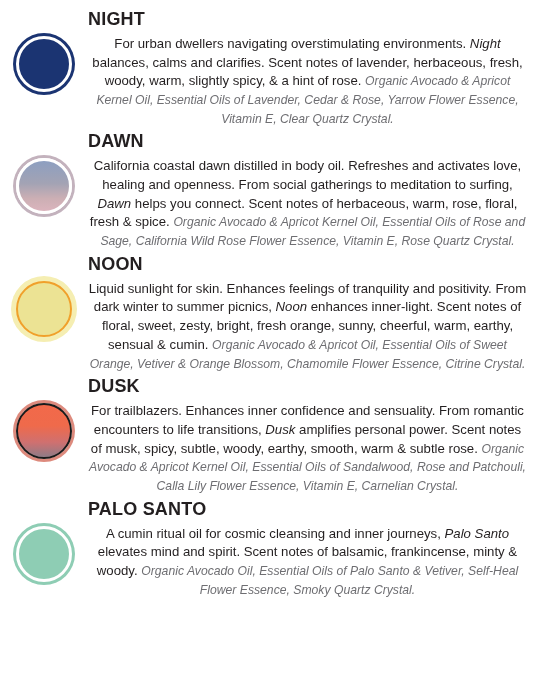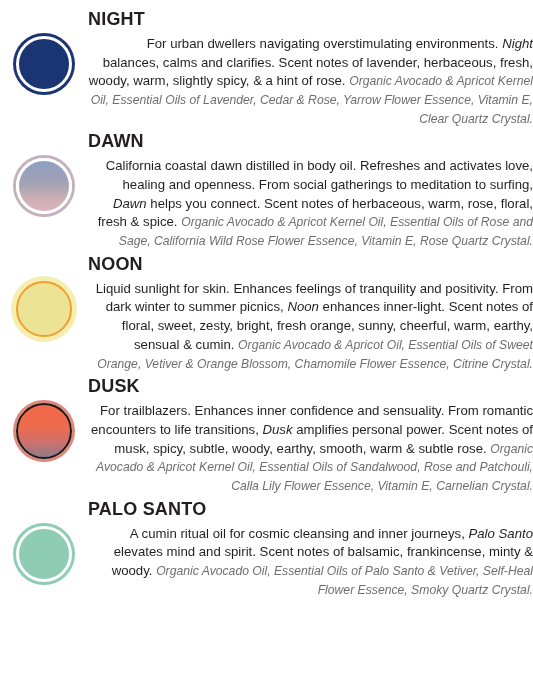--- a/index.html
+++ b/index.html
@@ -64,36 +64,37 @@
     box-shadow: 0 0 0 3px #dd8a7d;
   }
   
   .swatch-palo-santo {
     background: #8ecdb4;
     border: 3px solid #ffffff;
     box-shadow: 0 0 0 3px #8ecdb4;
   }
   .text-cell {
     flex: 1;
+    padding-right: 6px;
     padding-top: 4px;
   }
   .product-title {
     font-size: 18px;
     font-weight: bold;
     letter-spacing: 0.2px;
     margin: 0 0 5px 0;
     color: #231f20;
     line-height: 1.1;
   }
   .product-desc {
     font-size: 13.2px;
     line-height: 1.42;
     margin: 0;
     color: #231f20;
-    text-align: right;
+    text-align: center;
   }
   .product-desc .em {
     font-style: italic;
   }
   .ingredients {
     font-style: italic;
     font-size: 12.2px;
     color: #6e6e72;
   }
 </style>

